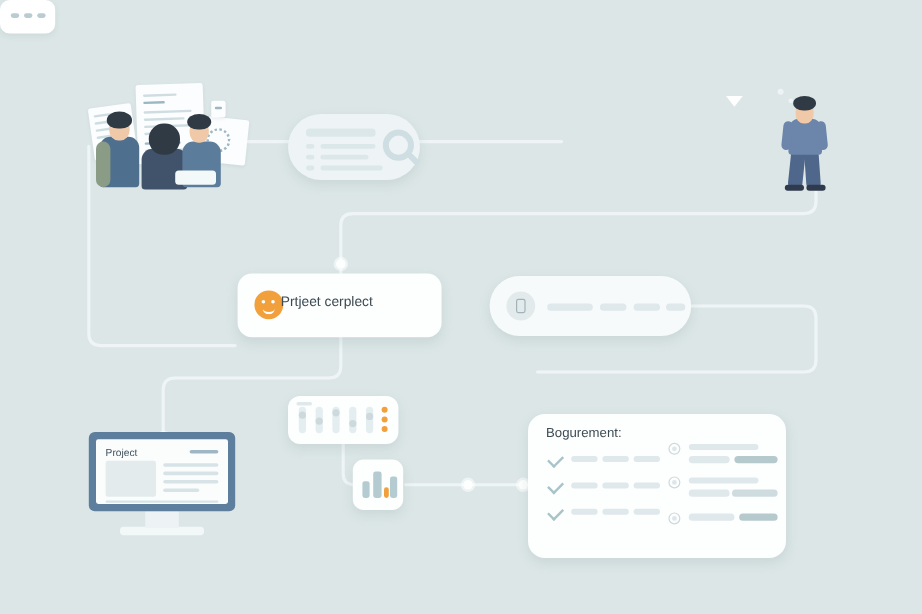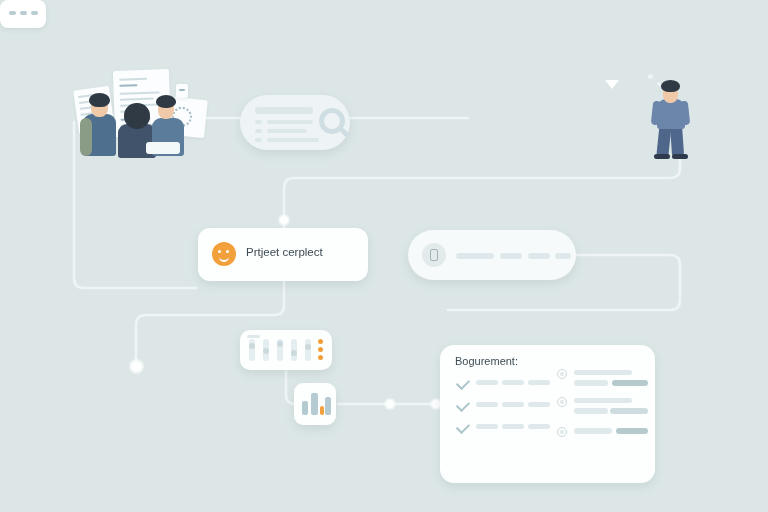--- a/index.html
+++ b/index.html
@@ -37,21 +37,21 @@
 
   
   #risk-card{left:470px;top:90px;width:142px;height:60px;border-radius:12px;}
   #risk-title{
     position:absolute;left:13px;top:9px;font-size:11.5px;color:#3c4a52;
     letter-spacing:.2px;white-space:nowrap;
   }
   
   #complete-card{left:198px;top:228px;width:170px;height:53px;border-radius:12px;}
   #complete-label{
-    position:absolute;left:48px;top:18px;font-size:11.5px;color:#3c4a52;white-space:nowrap;
+    position:absolute;left:36px;top:18px;font-size:11.5px;color:#3c4a52;white-space:nowrap;
   }
   .smiley{
     position:absolute;left:14px;top:14px;width:24px;height:24px;border-radius:50%;
     background:#f2a03c;
   }
   .smiley .eye{position:absolute;width:3px;height:3px;border-radius:50%;background:#fff;top:8px;}
   .smiley .eye.l{left:6px;} .smiley .eye.r{left:14px;}
   .smiley .mouth{
     position:absolute;left:7px;top:12px;width:10px;height:6px;
     border-bottom:2px solid #fff;border-radius:0 0 10px 10px;
@@ -72,21 +72,21 @@
   #sliders-card{left:240px;top:330px;width:92px;height:40px;border-radius:10px;}
   .slider-col{position:absolute;top:9px;width:6px;height:22px;border-radius:3px;background:#e4edef;}
   .knob{position:absolute;width:6px;height:6px;border-radius:50%;background:#ccdadd;}
   .dotcol{position:absolute;width:5px;height:5px;border-radius:50%;background:#f2a03c;}
 
   
   #bars-card{left:294px;top:383px;width:42px;height:42px;border-radius:9px;}
   .bar{position:absolute;bottom:10px;border-radius:2px;background:#b4ccd1;}
 
   
-  #req-card{left:440px;top:345px;width:215px;height:138px;border-radius:14px;}
+  #req-card{left:440px;top:345px;width:215px;height:120px;border-radius:14px;}
   #req-title{position:absolute;left:15px;top:10px;font-size:11px;color:#3e4c54;white-space:nowrap;}
   .chk{position:absolute;width:10px;height:6px;border-left:2px solid #a9c4c9;border-bottom:2px solid #a9c4c9;transform:rotate(-45deg);}
   .circ{position:absolute;width:10px;height:10px;border-radius:50%;border:1.5px solid #cdd9dc;box-sizing:border-box;}
   .circ::after{content:"";position:absolute;left:2px;top:2px;width:4px;height:4px;border-radius:50%;background:#dde7e9;}
 
   
   #monitor{left:74px;top:360px;width:122px;height:95px;}
   .mon-body{position:absolute;left:0;top:0;width:122px;height:66px;background:#5e7e9e;border-radius:5px;}
   .mon-screen{position:absolute;left:6px;top:6px;width:110px;height:54px;background:#fbfdfd;border-radius:2px;}
   .mon-neck{position:absolute;left:47px;top:66px;width:28px;height:14px;background:#edf3f4;}
@@ -260,20 +260,36 @@
     <div class="dotcol" style="left:78px;top:25px;"></div>
   </div>
 
   <div class="card" id="bars-card">
     <div class="bar" style="left:8px;width:6px;height:14px;"></div>
     <div class="bar" style="left:17px;width:7px;height:22px;"></div>
     <div class="bar" style="left:26px;width:4px;height:9px;background:#f2a03c;"></div>
     <div class="bar" style="left:31px;width:6px;height:18px;"></div>
   </div>
 
+  <div class="node" id="monitor">
+    <div class="mon-base"></div>
+    <div class="mon-neck"></div>
+    <div class="mon-body">
+      <div class="mon-screen">
+        <div id="mon-title">Project</div>
+        <div class="mon-ln" style="left:78px;top:9px;width:24px;height:3px;background:#9fb6c4;"></div>
+        <div class="mon-img"></div>
+        <div class="mon-ln" style="left:56px;top:20px;width:46px;height:3px;"></div>
+        <div class="mon-ln" style="left:56px;top:27px;width:46px;height:3px;"></div>
+        <div class="mon-ln" style="left:56px;top:34px;width:46px;height:3px;"></div>
+        <div class="mon-ln" style="left:56px;top:41px;width:30px;height:3px;"></div>
+        <div class="mon-ln" style="left:8px;top:51px;width:94px;height:2px;"></div>
+      </div>
+    </div>
+  </div>
 
   <div class="card" id="req-card">
     <div id="req-title">Bogurement:</div>
 
     <div class="chk" style="left:17px;top:34px;"></div>
     <div class="ln" style="left:36px;top:35px;width:22px;height:5px;"></div>
     <div class="ln" style="left:62px;top:35px;width:22px;height:5px;"></div>
     <div class="ln" style="left:88px;top:35px;width:22px;height:5px;"></div>
 
     <div class="chk" style="left:17px;top:56px;"></div>

